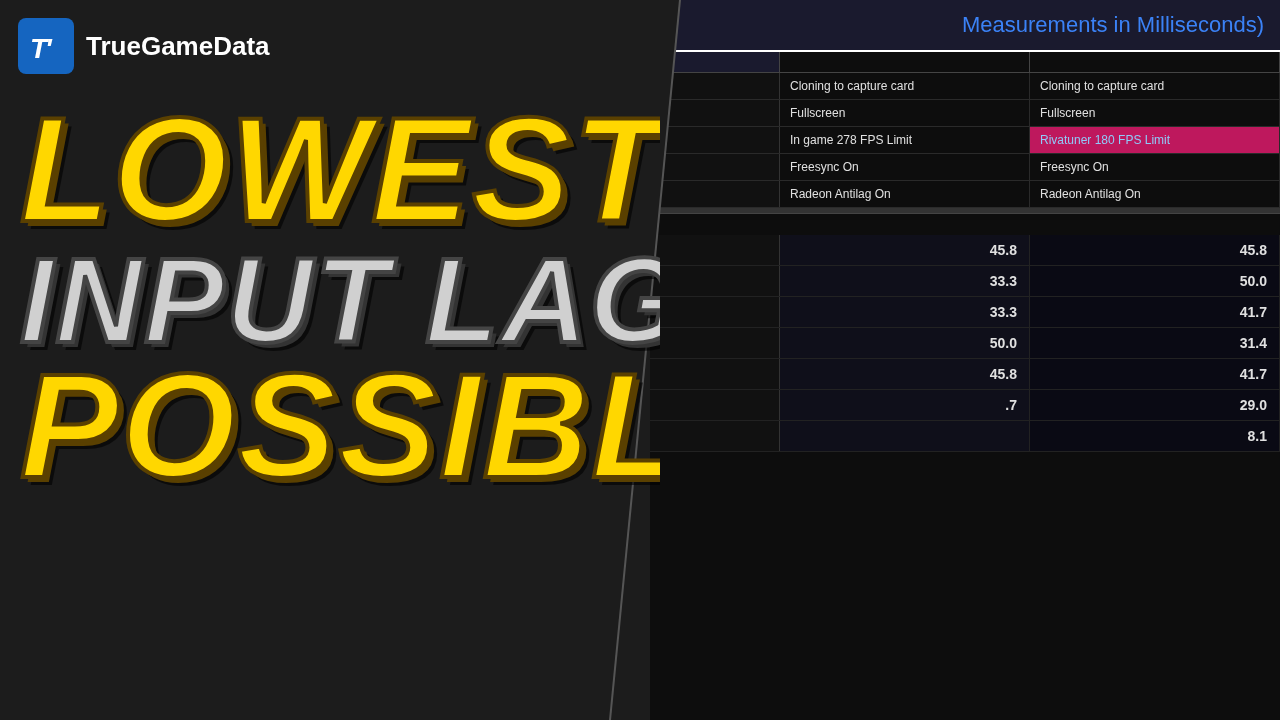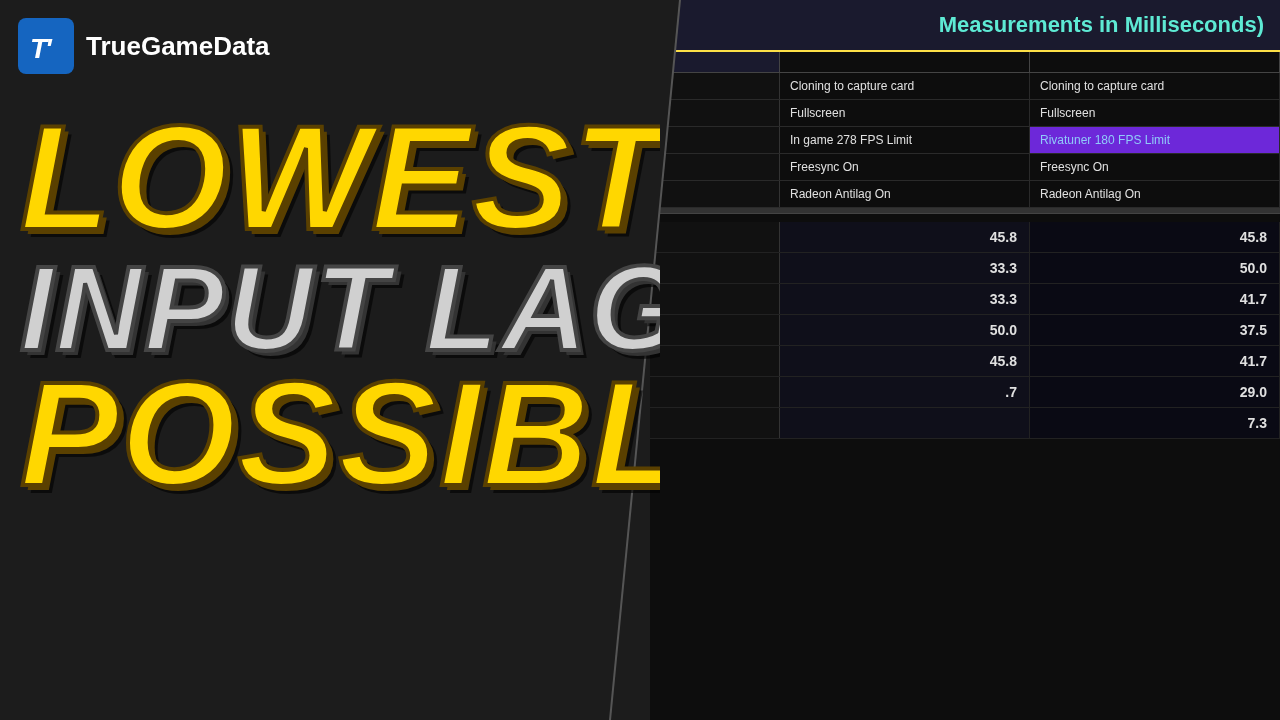--- a/index.html
+++ b/index.html
@@ -73,21 +73,21 @@
     .logo-text {
       font-size: 26px;
       font-weight: 700;
       color: white;
       font-family: Liberation Sans, sans-serif;
     }
 
     
     .title-area {
       position: absolute;
-      top: 100px;
+      top: 92px;
       left: 20px;
       z-index: 10;
       line-height: 1.05;
     }
 
     .title-line {
       display: block;
       font-weight: 900;
       font-style: italic;
       text-transform: uppercase;
@@ -131,23 +131,23 @@
       background: #0d0d0d;
       z-index: 6;
       overflow: hidden;
     }
 
     
     .table-header {
       background: #1a1a2e;
       padding: 12px 16px;
       font-size: 22px;
-      font-weight: 700;
-      color: #5eead4;
-      border-bottom: 2px solid #fde047;
+      font-weight: 400;
+      color: #3b82f6;
+      border-bottom: 2px solid #ffffff;
       text-align: right;
     }
 
     
     .col-headers {
       display: grid;
       grid-template-columns: 130px 1fr 1fr;
       background: #0d0d0d;
       border-bottom: 1px solid #444;
     }
@@ -190,28 +190,28 @@
     .config-val-cell {
       padding: 6px 10px;
       font-size: 12px;
       color: #e0e0e0;
       border-right: 1px solid #2a2a2a;
       display: flex;
       align-items: center;
     }
 
     .config-val-cell.highlighted {
-      background: #6d28d9;
+      background: #be185d;
       color: #90caf9;
       text-align: center;
     }
 
     
     .data-section {
-      margin-top: 8px;
+      margin-top: 21px;
     }
 
     .data-row {
       display: grid;
       grid-template-columns: 130px 1fr 1fr;
       border-bottom: 1px solid #222;
     }
 
     .data-label-cell {
       padding: 7px 8px;
@@ -358,31 +358,31 @@
       <div class="data-val-cell col2">50.0</div>
     </div>
     <div class="data-row">
       <div class="data-label-cell"></div>
       <div class="data-val-cell col1">33.3</div>
       <div class="data-val-cell col2">41.7</div>
     </div>
     <div class="data-row">
       <div class="data-label-cell"></div>
       <div class="data-val-cell col1">50.0</div>
-      <div class="data-val-cell col2">37.5</div>
+      <div class="data-val-cell col2">31.4</div>
     </div>
     <div class="data-row">
       <div class="data-label-cell"></div>
       <div class="data-val-cell col1">45.8</div>
       <div class="data-val-cell col2">41.7</div>
     </div>
     <div class="data-row">
       <div class="data-label-cell"></div>
       <div class="data-val-cell col1">.7</div>
       <div class="data-val-cell col2">29.0</div>
     </div>
     <div class="data-row">
       <div class="data-label-cell"></div>
       <div class="data-val-cell col1"></div>
-      <div class="data-val-cell col2">7.3</div>
+      <div class="data-val-cell col2">8.1</div>
     </div>
   </div>
 </div>
 
 </body></html>

